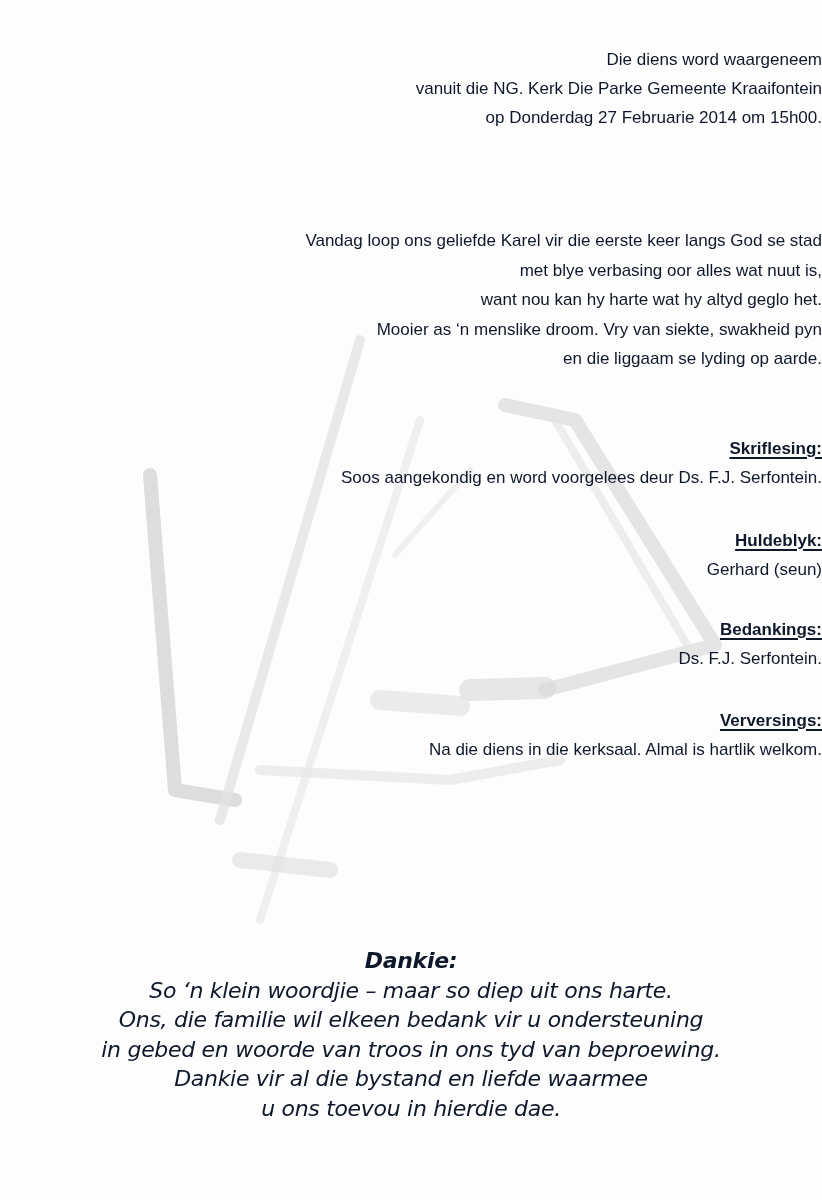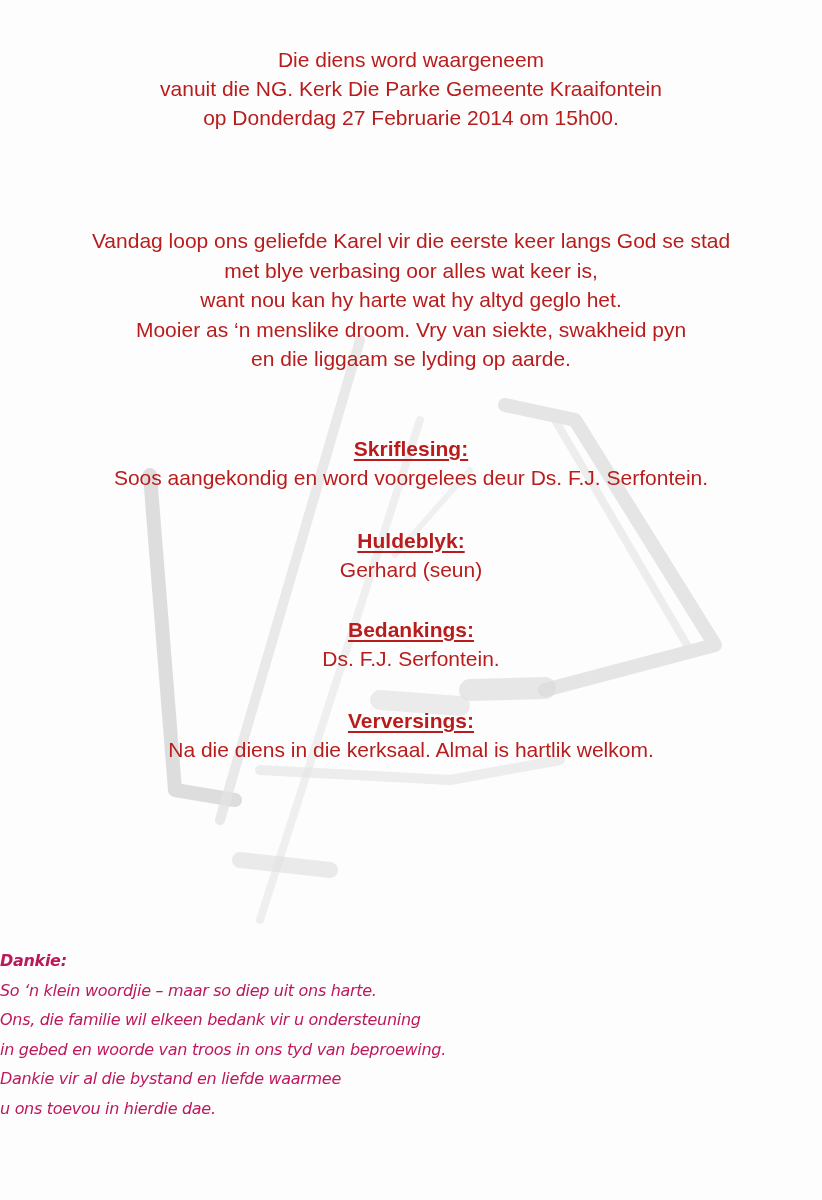--- a/index.html
+++ b/index.html
@@ -26,24 +26,24 @@
     }
     .page {
       position: absolute;
       left: 0;
       top: 0;
       width: 822px;
       z-index: 1;
     }
     .sans {
       font-family: "Liberation Sans", sans-serif;
-      font-size: 21px;
-      text-align: center;
+      font-size: 17px;
+      text-align: right;
       line-height: 29px;
-      color: #b91c1c;
+      color: #0f172a;
     }
     .line {
       display: block;
       white-space: nowrap;
     }
     .intro {
       position: absolute;
       top: 45px;
       left: 0;
       width: 822px;
@@ -72,24 +72,24 @@
       display: block;
       line-height: 29px;
     }
     .thanks {
       position: absolute;
       top: 946px;
       left: 0;
       width: 822px;
       font-family: "DejaVu Sans", sans-serif;
       font-style: italic;
-      font-size: 16px;
+      font-size: 22px;
       line-height: 29.5px;
-      text-align: left;
-      color: #be185d;
+      text-align: center;
+      color: #0f172a;
       letter-spacing: -0.3px;
     }
     .thanks-title {
       display: block;
       font-weight: bold;
     }
   </style>
 </head>
 <body>
 
@@ -116,21 +116,21 @@
 <div class="page">
 
   <div class="intro sans">
     <span class="line">Die diens word waargeneem</span>
     <span class="line">vanuit die NG. Kerk Die Parke Gemeente Kraaifontein</span>
     <span class="line">op Donderdag 27 Februarie 2014 om 15h00.</span>
   </div>
 
   <div class="poem sans">
     <span class="line">Vandag loop ons geliefde Karel vir die eerste keer langs God se stad</span>
-    <span class="line">met blye verbasing oor alles wat keer is,</span>
+    <span class="line">met blye verbasing oor alles wat nuut is,</span>
     <span class="line">want nou kan hy harte wat hy altyd geglo het.</span>
     <span class="line">Mooier as ‘n menslike droom. Vry van siekte, swakheid pyn</span>
     <span class="line">en die liggaam se lyding op aarde.</span>
   </div>
 
   <div class="section sans" style="top:434px;">
     <span class="section-heading">Skriflesing:</span>
     <span class="section-body line">Soos aangekondig en word voorgelees deur Ds. F.J. Serfontein.</span>
   </div>
 

